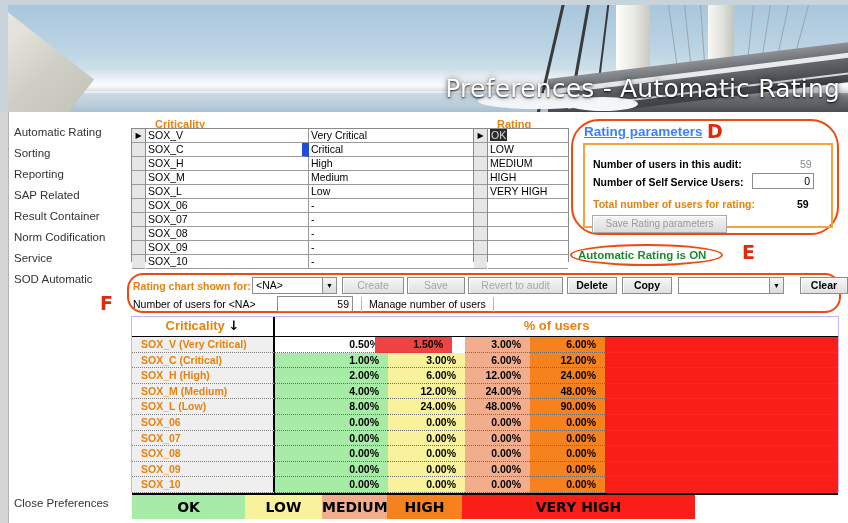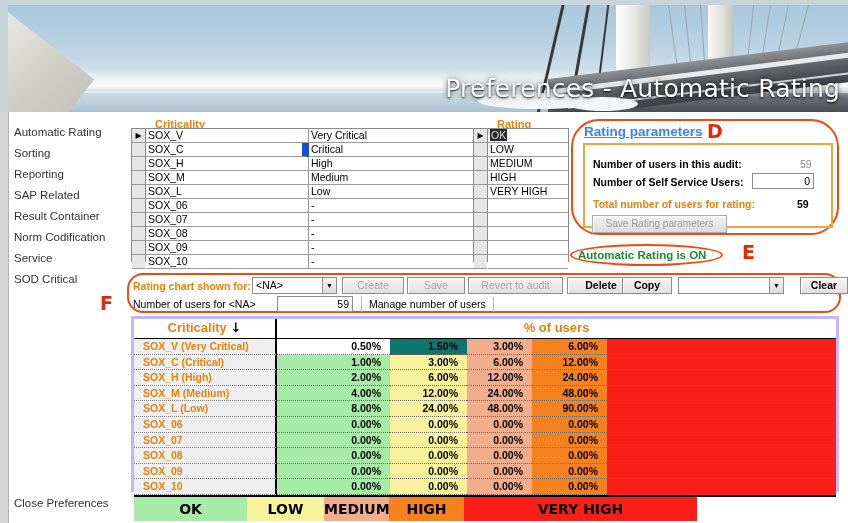--- a/index.html
+++ b/index.html
@@ -78,21 +78,21 @@
   .btn.dis{color:#a6a6a6;}
   .btn.strong{font-weight:bold;}
   .ddown{border:1px solid #8c8c8c;background:#fff;height:17px;box-sizing:border-box;position:relative;
      font-size:10.5px;line-height:15px;padding-left:3px;}
   .ddown .arw{position:absolute;right:0;top:0;width:13px;height:15px;
      background:linear-gradient(to bottom,#f6f6f6,#dcdcdc);border-left:1px solid #8c8c8c;
      font-size:7px;line-height:15px;text-align:center;}
   .numin{border:1px solid #8c8c8c;background:#fff;height:16px;box-sizing:border-box;font-size:10.5px;
      line-height:14px;text-align:right;padding-right:3px;}
   
-  #matrix{position:absolute;left:131px;top:316px;width:708px;height:176px;border:3px solid #c4b5fd;box-sizing:border-box;}
+  #matrix{position:absolute;left:131px;top:316px;width:708px;height:176px;border:1px solid #c4b5fd;box-sizing:border-box;}
   .mhead{height:20px;box-sizing:border-box;border-bottom:1px solid #000;background:#fff;}
   .mhead .c1{width:143px;float:left;height:19px;border-right:2px solid #000;box-sizing:border-box;
      color:#E8820C;font-weight:bold;font-size:13px;text-align:center;line-height:18px;}
   .mhead .c2{height:19px;overflow:hidden;color:#E8820C;font-weight:bold;font-size:13px;text-align:center;line-height:18px;}
   .mrow{height:15.6px;box-sizing:border-box;}
   .mrow .lbl{width:143px;float:left;height:100%;box-sizing:border-box;border-right:2px solid #000;
      border-bottom:1px dotted #7d7d7d;background:#efefef;color:#E8820C;font-weight:bold;font-size:10.5px;
      line-height:15px;padding-left:9px;white-space:nowrap;}
   .mrow .bands{height:100%;overflow:hidden;position:relative;}
   .band{position:absolute;top:0;height:100%;box-sizing:border-box;border-bottom:1px dotted #6b6b6b;
@@ -137,21 +137,21 @@
 <div class="leftedge"></div>
 
 <div id="nav">
   <div class="nav-item">Automatic Rating</div>
   <div class="nav-item">Sorting</div>
   <div class="nav-item">Reporting</div>
   <div class="nav-item">SAP Related</div>
   <div class="nav-item">Result Container</div>
   <div class="nav-item">Norm Codification</div>
   <div class="nav-item">Service</div>
-  <div class="nav-item">SOD Critical</div>
+  <div class="nav-item">SOD Automatic</div>
 </div>
 <div id="close-pref">Close Preferences</div>
 
 <div id="crit-head" class="sec-label">Criticality</div>
 <div id="crit-grid" class="gridwrap" style="left:131px;top:128px;width:350px;height:132px;">
     <div style="display:flex;height:100%;">
       <div class="rowsel">
         <div class="selmark">▶</div>
         <div class="selmark"></div>
         <div class="selmark"></div>
@@ -258,21 +258,21 @@
 <div id="cF">F</div>
 <div id="toolbar">
   <div class="tb-label" style="position:absolute;left:0;top:4px;">Rating chart shown for:</div>
   <div class="ddown" style="position:absolute;left:119px;top:1px;width:85px;">
     <span>&lt;NA&gt;</span>
     <span class="arw">▼</span>
   </div>
   <div class="btn dis" style="position:absolute;left:209px;top:1px;width:62px;">Create</div>
   <div class="btn dis" style="position:absolute;left:274px;top:1px;width:58px;">Save</div>
   <div class="btn dis" style="position:absolute;left:335px;top:1px;width:95px;">Revert to audit</div>
-  <div class="btn strong" style="position:absolute;left:434px;top:1px;width:68px;">Delete</div>
+  <div class="btn strong" style="position:absolute;left:434px;top:1px;width:50px;">Delete</div>
   <div class="btn strong" style="position:absolute;left:489px;top:1px;width:50px;">Copy</div>
   <div class="ddown" style="position:absolute;left:545px;top:1px;width:106px;">
     <span></span>
     <span class="arw">▼</span>
   </div>
   <div class="btn strong" style="position:absolute;left:667px;top:1px;width:48px;">Clear</div>
 
   <div style="position:absolute;left:0;top:22px;font-size:10.5px;">Number of users for &lt;NA&gt;</div>
   <div class="numin" style="position:absolute;left:144px;top:20px;width:76px;">59</div>
   <div style="position:absolute;left:228px;top:21px;font-size:10.5px;border-left:1px solid #b9b9b9;border-right:1px solid #b9b9b9;padding:0 7px;height:15px;line-height:15px;">Manage number of users</div>
@@ -284,21 +284,21 @@
       <span>Criticality</span>
       <span style="font-family:'DejaVu Sans',sans-serif;color:#000;">↓</span>
     </div>
     <div class="c2">% of users</div>
   </div>
   <div id="matrix-rows">
       <div class="mrow">
         <div class="lbl">SOX_V (Very Critical)</div>
         <div class="bands">
           <div class="band editcell" style="left:0px;width:113px;background:#ffffff;">0.50%</div>
-          <div class="band" style="left:113px;width:77px;background:#0f766e;">1.50%</div>
+          <div class="band" style="left:100px;width:77px;background:#ef4444;">1.50%</div>
           <div class="band" style="left:190px;width:65px;background:#F2AE8C;">3.00%</div>
           <div class="band" style="left:255px;width:75px;background:#F5811F;">6.00%</div>
           <div class="band" style="left:330px;width:233px;background:#FA1E18;"></div>
         </div>
       </div>
       <div class="mrow">
         <div class="lbl">SOX_C (Critical)</div>
         <div class="bands">
           <div class="band" style="left:0px;width:113px;background:#A6EBA6;">1.00%</div>
           <div class="band" style="left:113px;width:77px;background:#F7F29B;">3.00%</div>

